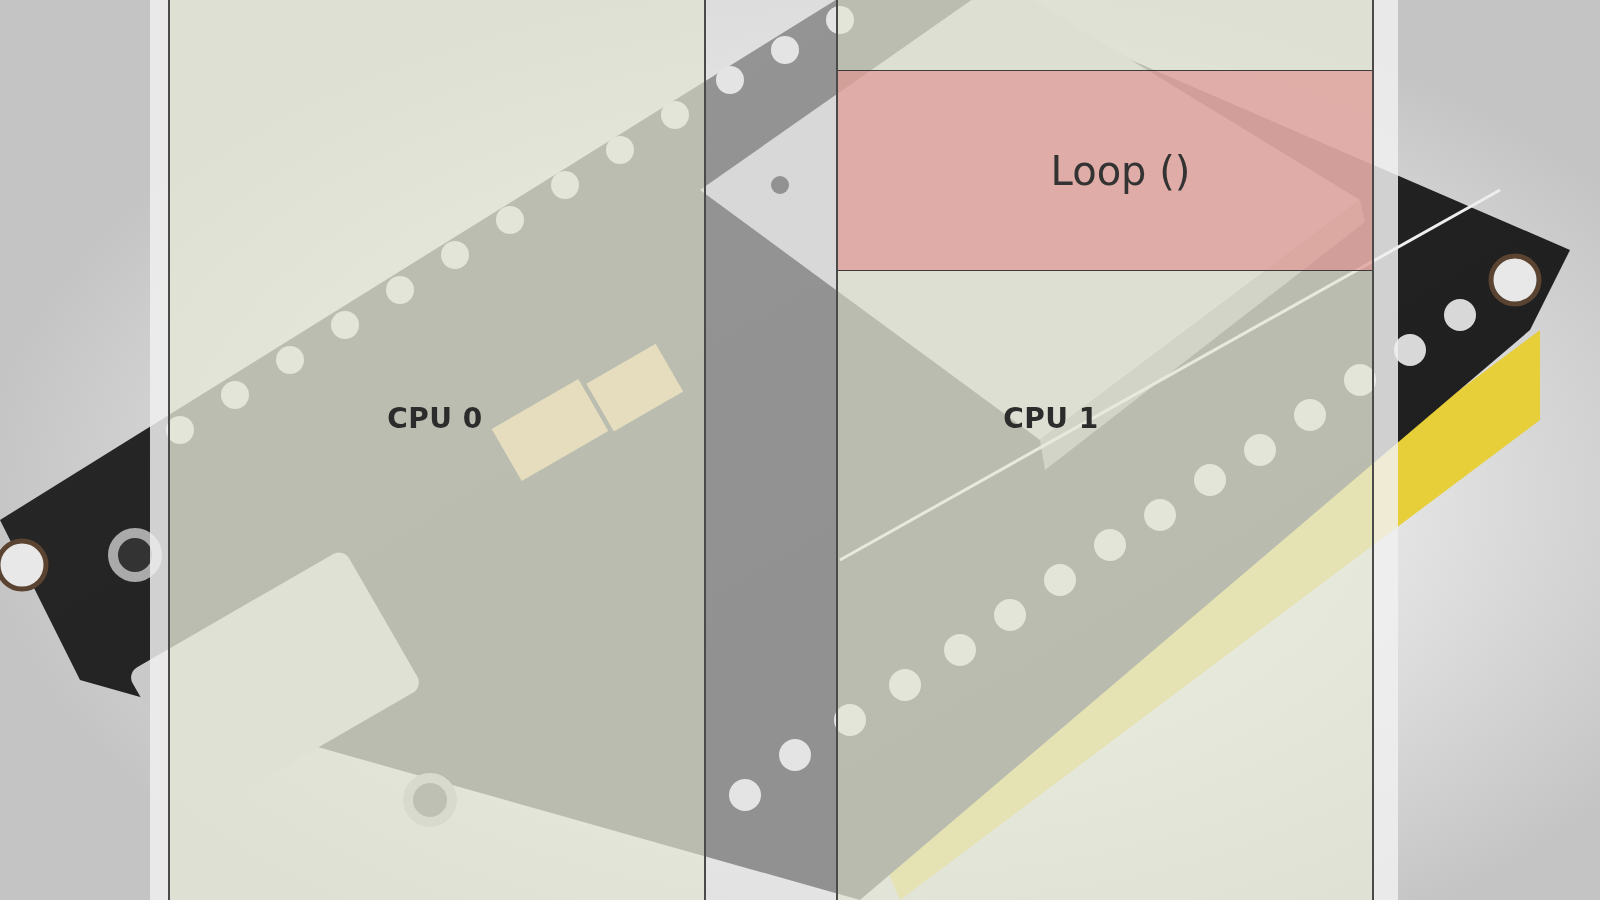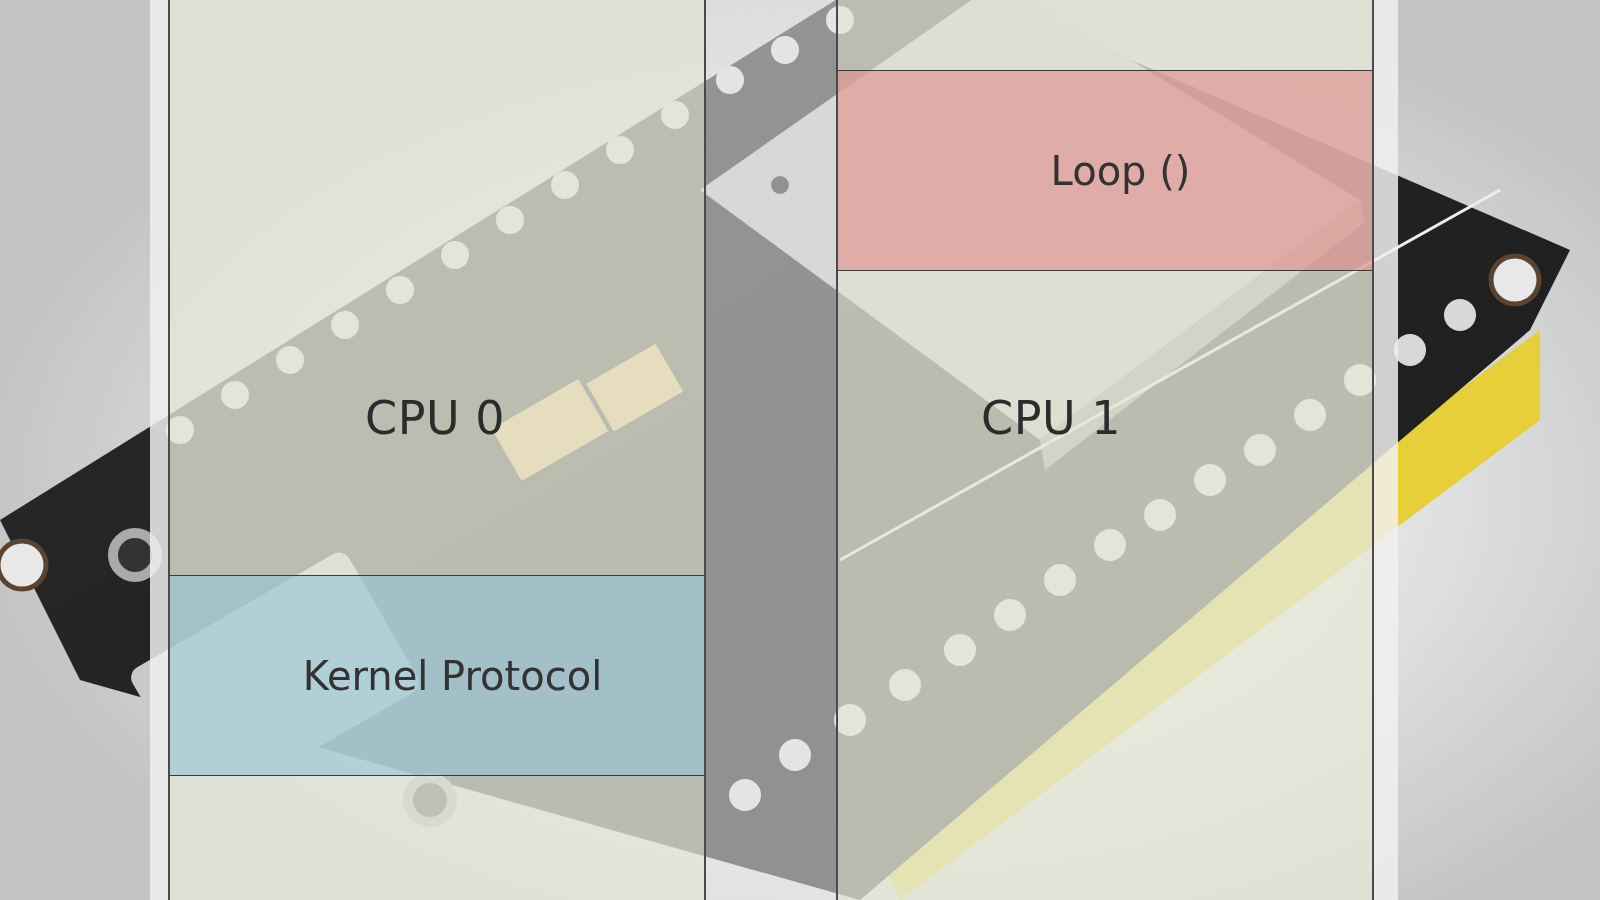--- a/index.html
+++ b/index.html
@@ -23,21 +23,21 @@
   .gap {
     position:absolute; top:0; height:900px; background: rgba(238,238,238,0.55);
   }
   .subbox {
     position:absolute; box-sizing:border-box;
     border-top:1.5px solid #3b3b3b; border-bottom:1.5px solid #3b3b3b;
     display:flex; align-items:center; justify-content:center;padding-left:31px;
   }
   .label {
     position:absolute; transform:translate(-50%,-50%);
-    font-size:46px; color:#2c2c2c; white-space:nowrap; letter-spacing:0.5px;
+    font-size:28px; color:#2c2c2c; white-space:nowrap; letter-spacing:0.5px;font-weight:bold;
   }
   .sublabel { font-size:40px; color:#333; white-space:nowrap; }
 </style>
 </head>
 <body>
 
 <div class="board">
 
   <svg width="1600" height="900" style="position:absolute;left:0;top:0">
     <defs>
@@ -106,23 +106,20 @@
   <div class="strip" style="left:150px;width:20px;"></div>
 
   <div class="column" style="left:168px;width:538px;"></div>
 
   <div class="gap" style="left:706px;width:132px;"></div>
 
   <div class="column" style="left:836px;width:538px;"></div>
 
   <div class="strip" style="left:1374px;width:24px;"></div>
 
-  <div class="subbox" style="left:170px;top:575px;width:534px;height:201px;background:rgba(150,195,218,0.62);">
-    <span class="sublabel">Kernel Protocol</span>
-  </div>
 
   <div class="subbox" style="left:838px;top:70px;width:534px;height:201px;background:rgba(226,140,140,0.62);">
     <span class="sublabel">Loop ()</span>
   </div>
 
   <span class="label" style="left:435px;top:418px;">CPU 0</span>
   <span class="label" style="left:1051px;top:418px;">CPU 1</span>
 </div>
 
 </body></html>

